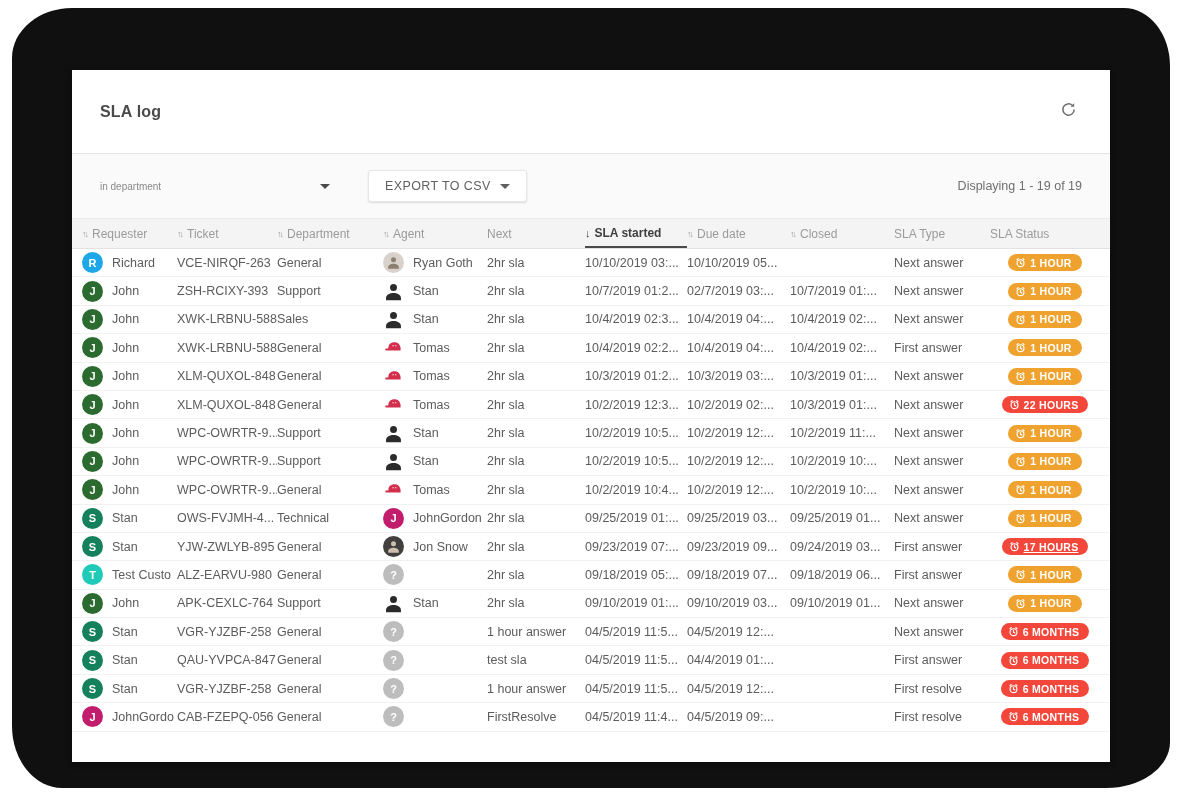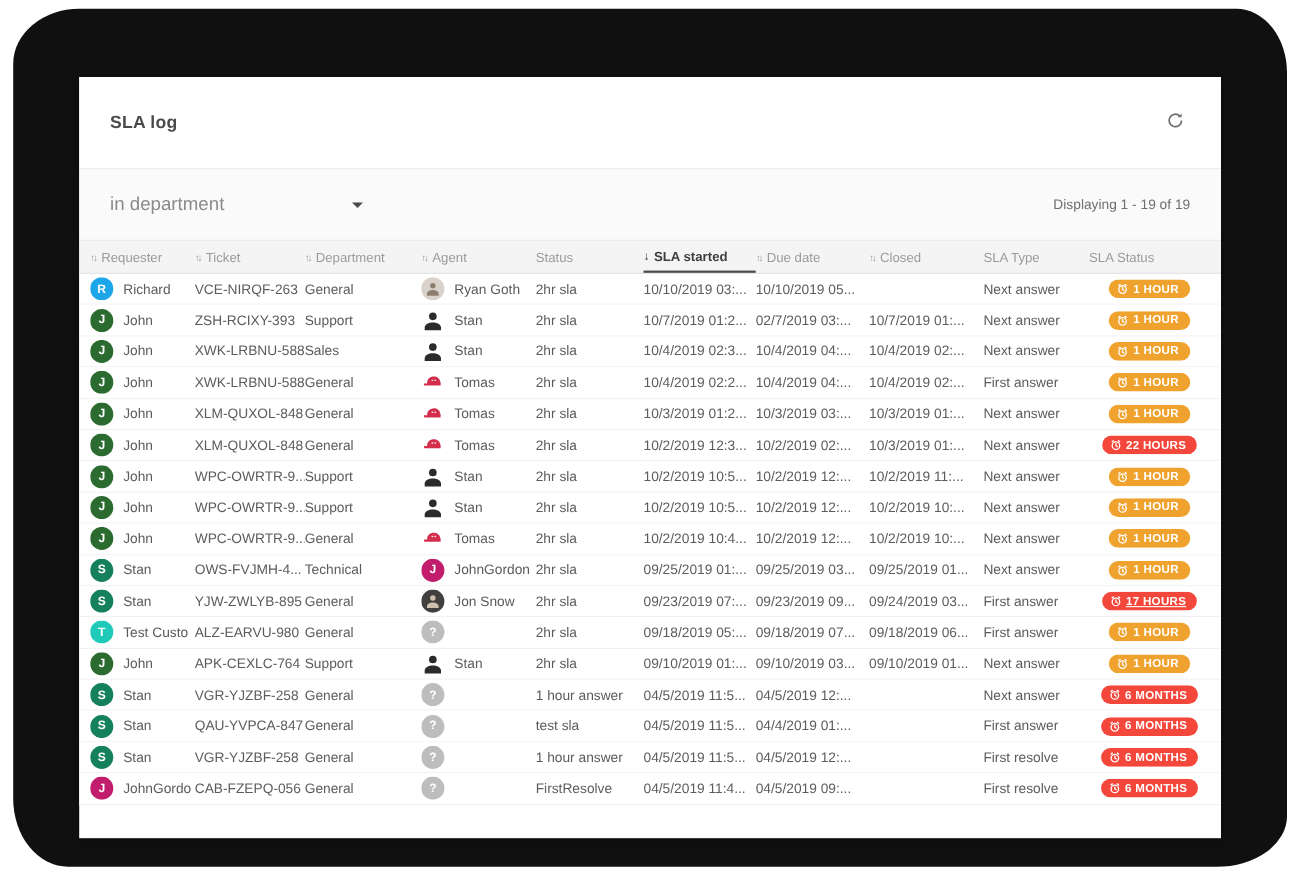--- a/index.html
+++ b/index.html
@@ -11,21 +11,21 @@
     box-shadow:0 2px 6px rgba(0,0,0,.35);overflow:hidden;display:flex;flex-direction:column;}
   
   .titlebar{height:84px;flex:none;display:flex;align-items:center;justify-content:space-between;
     padding:0 28px;background:#fff;border-bottom:1px solid #e4e4e4;box-sizing:border-box;}
   .title{font-size:16px;font-weight:bold;color:#4a4a4a;letter-spacing:.2px;}
   .refresh-btn{width:28px;height:28px;display:flex;align-items:center;justify-content:center;cursor:pointer;}
   
   .toolbar{height:64px;flex:none;background:#fafafa;display:flex;align-items:center;
     padding:0 28px;box-sizing:border-box;}
   .filter-select{width:230px;display:flex;align-items:center;justify-content:space-between;
-    color:#8a8a8a;font-size:17px;cursor:pointer;}
+    color:#8a8a8a;font-size:10px;cursor:pointer;}
   .caret{width:0;height:0;border-left:5px solid transparent;border-right:5px solid transparent;
     border-top:5px solid #4a4a4a;display:inline-block;}
   .export-btn{margin-left:38px;height:30px;background:#fff;border:1px solid #e6e6e6;border-radius:3px;
     box-shadow:0 1px 2px rgba(0,0,0,.12);display:flex;align-items:center;gap:9px;padding:0 16px;
     font-size:12.5px;color:#5f5f5f;letter-spacing:.4px;cursor:pointer;}
   .export-btn .caret{border-top-color:#5f5f5f;}
   .paging{margin-left:auto;font-size:12.5px;color:#6f6f6f;}
   
   .gridrow{display:grid;grid-template-columns:95px 100px 106px 104px 98px 102px 103px 104px 96px 1fr;
     align-items:center;padding:0 10px;box-sizing:border-box;}
@@ -61,20 +61,24 @@
           </svg>
         </span>
       </div>
     </div>
 
     <div class="toolbar">
       <div class="filter-select">
         <span>in department</span>
         <span class="caret"></span>
       </div>
+      <div class="export-btn">
+        <span>EXPORT TO CSV</span>
+        <span class="caret"></span>
+      </div>
       <div class="paging">Displaying 1 - 19 of 19</div>
     </div>
 
     <div class="thead gridrow" id="thead">
         <div class="th">
           <span class="sort-both">↑↓</span>
           <span>Requester</span>
         </div>
         <div class="th">
           <span class="sort-both">↑↓</span>
@@ -82,21 +86,21 @@
         </div>
         <div class="th">
           <span class="sort-both">↑↓</span>
           <span>Department</span>
         </div>
         <div class="th">
           <span class="sort-both">↑↓</span>
           <span>Agent</span>
         </div>
         <div class="th">
-          <span>Status</span>
+          <span>Next</span>
         </div>
         <div class="th active">
           <span class="sort-dir">↓</span>
           <span>SLA started</span>
         </div>
         <div class="th">
           <span class="sort-both">↑↓</span>
           <span>Due date</span>
         </div>
         <div class="th">

